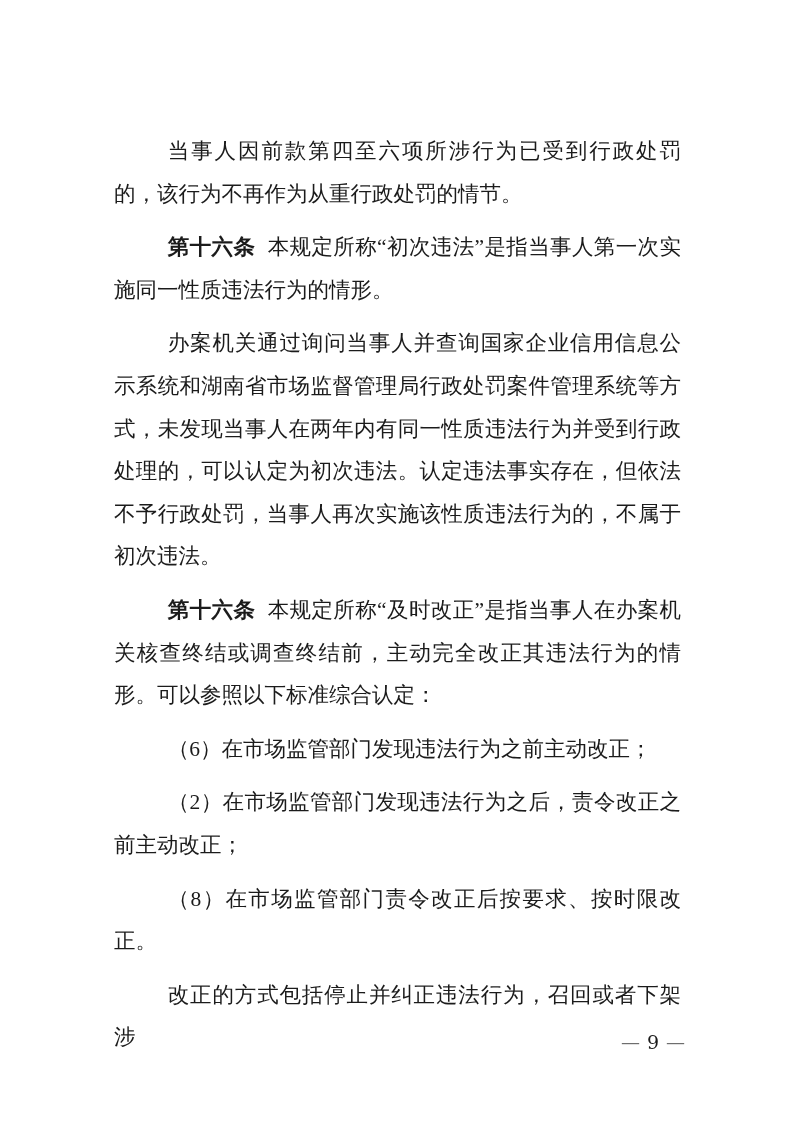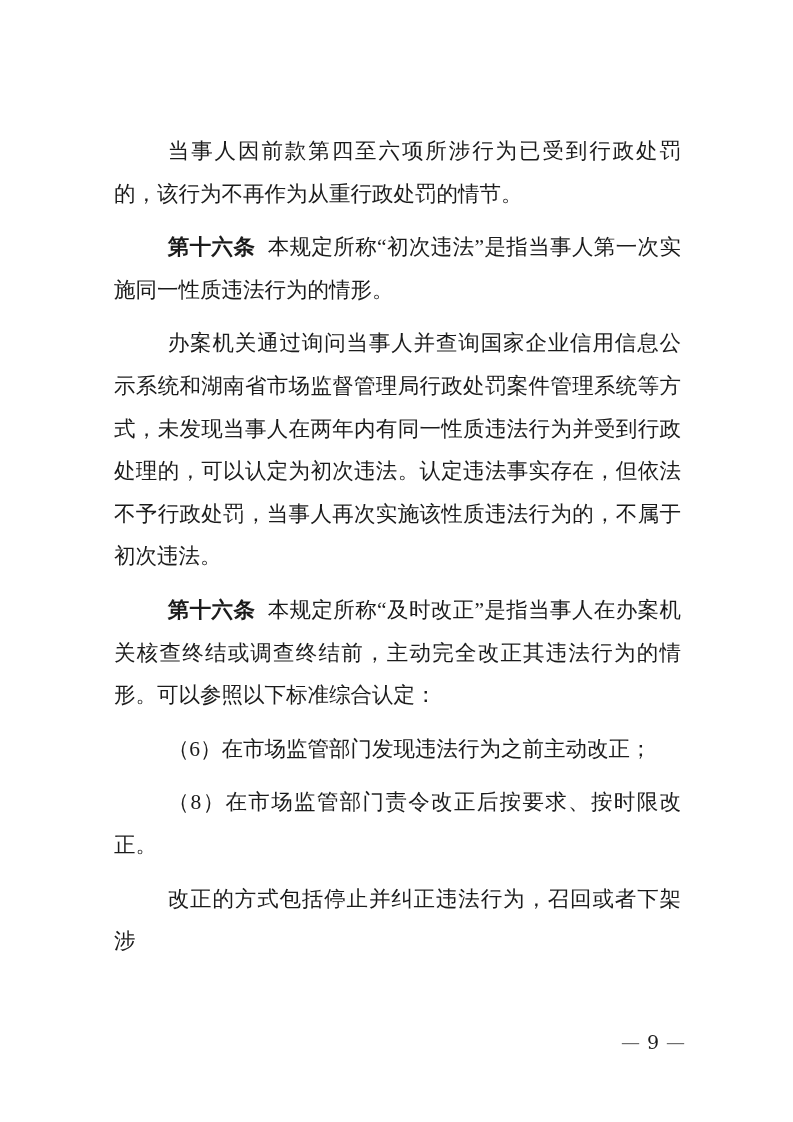--- a/index.html
+++ b/index.html
@@ -56,19 +56,20 @@
 <body>
 
 <div class="page">
   <div class="content">
 
   <p class="para"><span>当事人因前款第四至六项所涉行为已受到行政处罚的，该行为不再作为从重行政处罚的情节。</span></p>
       <p class="para"><span class="term">第十六条</span><span>本规定所称“初次违法”是指当事人第一次实施同一性质违法行为的情形。</span></p>
       <p class="para"><span>办案机关通过询问当事人并查询国家企业信用信息公示系统和湖南省市场监督管理局行政处罚案件管理系统等方式，未发现当事人在两年内有同一性质违法行为并受到行政处理的，可以认定为初次违法。认定违法事实存在，但依法不予行政处罚，当事人再次实施该性质违法行为的，不属于初次违法。</span></p>
       <p class="para"><span class="term">第十六条</span><span>本规定所称“及时改正”是指当事人在办案机关核查终结或调查终结前，主动完全改正其违法行为的情形。可以参照以下标准综合认定：</span></p>
       <p class="para"><span>（6）在市场监管部门发现违法行为之前主动改正；</span></p>
+      <p class="para"><span>（2）在市场监管部门发现违法行为之后，责令改正之前主动改正；</span></p>
       <p class="para"><span>（8）在市场监管部门责令改正后按要求、按时限改正。</span></p>
       <p class="para"><span>改正的方式包括停止并纠正违法行为，召回或者下架涉</span></p>
     </div>
   <div class="footer">
     <span class="dash">—</span><span class="num">9</span><span class="dash">—</span>
   </div>
 </div>
 
 </body></html>

